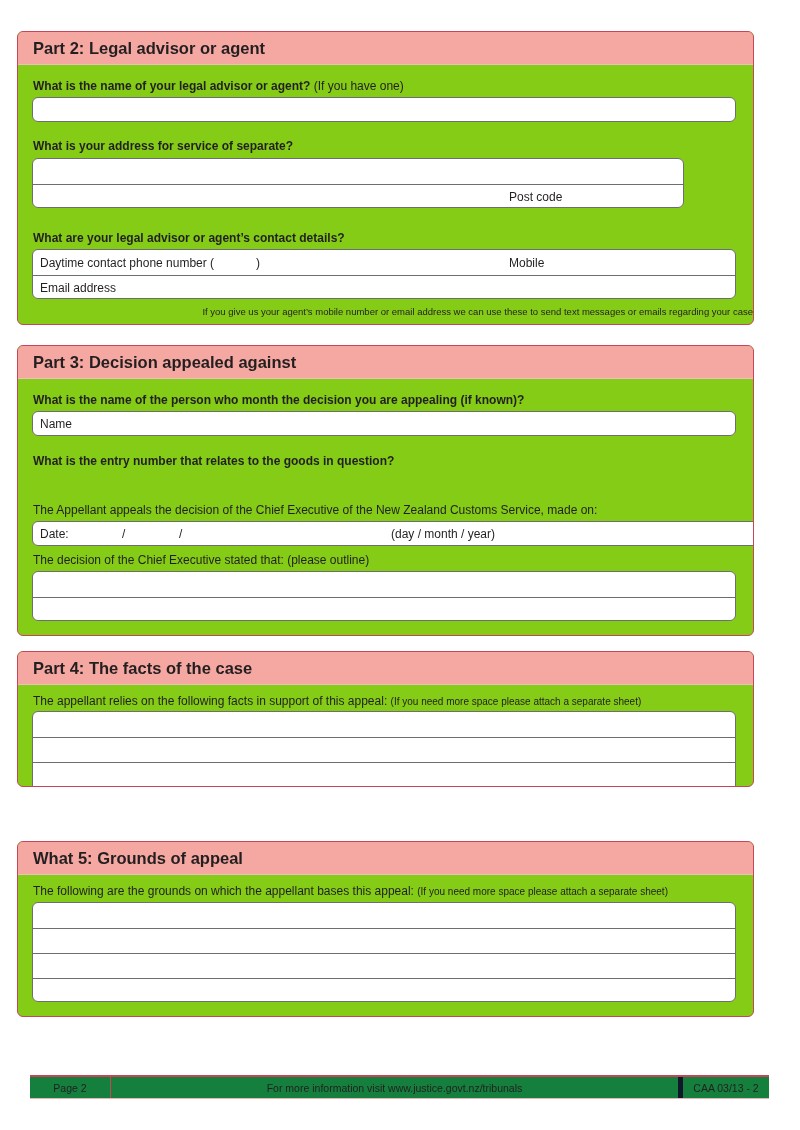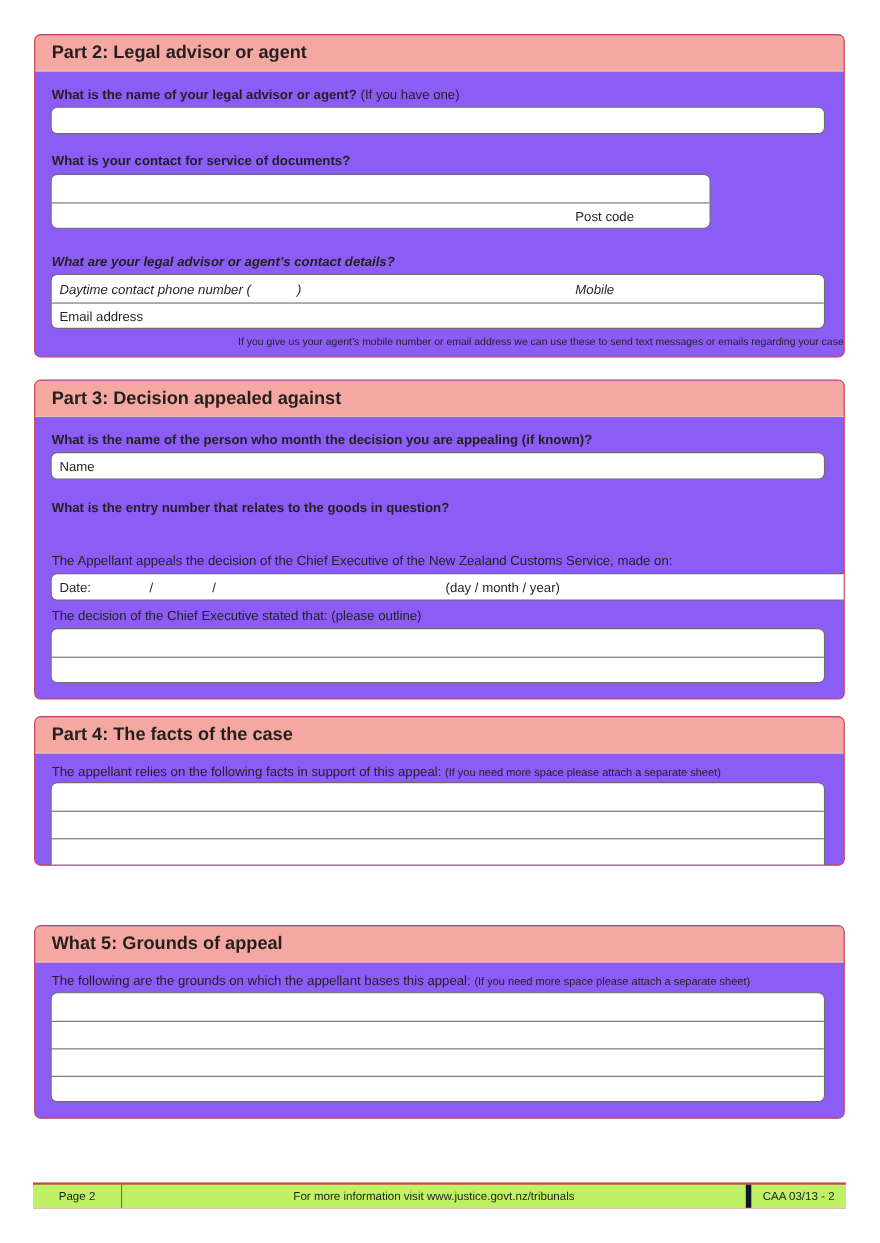--- a/index.html
+++ b/index.html
@@ -1,67 +1,67 @@
 <!DOCTYPE html>
 <html><head>
 <meta charset="utf-8">
 <style>
   html, body { margin: 0; padding: 0; background: #ffffff; }
   body { width: 800px; height: 1130px; position: relative; font-family: "Liberation Sans", sans-serif; color: #231f20; }
   .section {
-    position: absolute; left: 31px; width: 737px;
-    background: #8b5cf6; border: 1.5px solid #c64556; border-radius: 6px; overflow: hidden;
+    position: absolute; left: 17px; width: 737px;
+    background: #84cc16; border: 1.5px solid #c64556; border-radius: 6px; overflow: hidden;
     box-sizing: border-box;
   }
   .section-header {
     background: #f5a7a1; height: 32px; line-height: 32px; padding-left: 15px;
     font-size: 16.5px; font-weight: bold; color: #231f20;
     border-bottom: 1px solid #ecc0bb;
   }
   .q { position: absolute; left: 15px; font-size: 12px; color: #231f20; white-space: nowrap; }
   .q b { font-weight: bold; }
   .q .small { font-size: 10px; }
   .box {
     position: absolute; left: 14px; background: #ffffff;
     border: 1px solid #6d6e71; border-radius: 6px; box-sizing: border-box; overflow: hidden;
   }
   .row { position: relative; border-top: 1px solid #6d6e71; box-sizing: border-box; font-size: 12px; }
-  .row:first-child { border-top: none; font-style: italic; }
+  .row:first-child { border-top: none; }
   .cell { position: absolute; top: 0; font-size: 12px; color: #231f20; white-space: nowrap; }
   .note { position: absolute; left: 0; width: 100%; text-align: right; font-size: 9.5px; color: #231f20; }
   .footer {
     position: absolute; left: 30px; top: 1075px; width: 739px; height: 24px;
-    background: #bef264; border-top: 2px solid #c64556; border-bottom: 1px solid #e8b5b0;
+    background: #15803d; border-top: 2px solid #c64556; border-bottom: 1px solid #e8b5b0;
     box-sizing: border-box; display: flex; font-size: 10.5px; color: #231f20;
   }
   .footer div { display: flex; align-items: center; justify-content: center; }
   .f-page { width: 80px; border-right: 1px solid #c64556; }
   .f-info { flex: 1; border-right: 5px solid #0f172a; }
   .f-code { width: 86px; }
 </style>
 </head>
 <body>
 
 <div class="section" style="top:31px;height:294px;">
   <div class="section-header">Part 2: Legal advisor or agent</div>
 
   <div class="q" style="top:47px;">
     <b>What is the name of your legal advisor or agent?</b> <span>(If you have one)</span>
   </div>
   <div class="box" style="top:65px;width:704px;height:25px;"></div>
 
-  <div class="q" style="top:107px;"><b>What is your contact for service of documents?</b></div>
-  <div class="box" style="top:126px;width:600px;height:50px;text-align:center;">
+  <div class="q" style="top:107px;"><b>What is your address for service of separate?</b></div>
+  <div class="box" style="top:126px;width:652px;height:50px;text-align:center;">
     <div class="row" style="height:25px;"></div>
     <div class="row" style="height:25px;">
       <span class="cell" style="left:476px;top:5px;">Post code</span>
     </div>
   </div>
 
-  <div class="q" style="top:199px;font-style:italic;"><b>What are your legal advisor or agent’s contact details?</b></div>
+  <div class="q" style="top:199px;"><b>What are your legal advisor or agent’s contact details?</b></div>
   <div class="box" style="top:217px;width:704px;height:50px;">
     <div class="row" style="height:25px;">
       <span class="cell" style="left:7px;top:6px;">Daytime contact phone number (</span>
       <span class="cell" style="left:223px;top:6px;">)</span>
       <span class="cell" style="left:476px;top:6px;">Mobile</span>
     </div>
     <div class="row" style="height:25px;">
       <span class="cell" style="left:7px;top:5px;">Email address</span>
     </div>
   </div>

